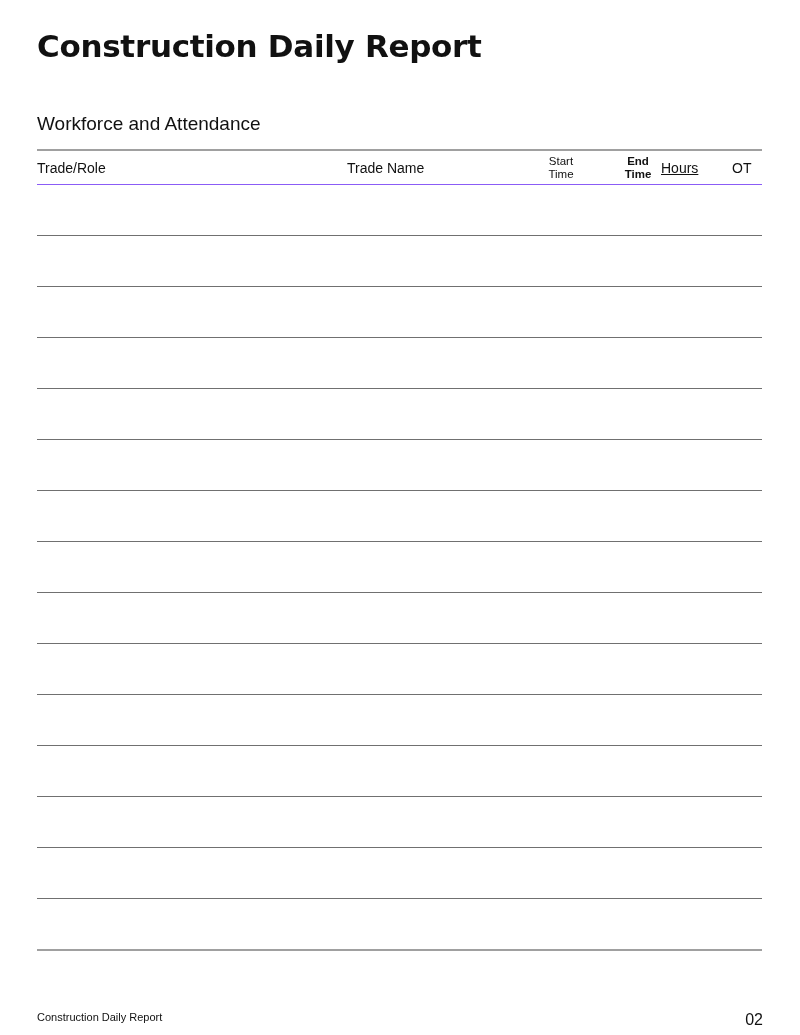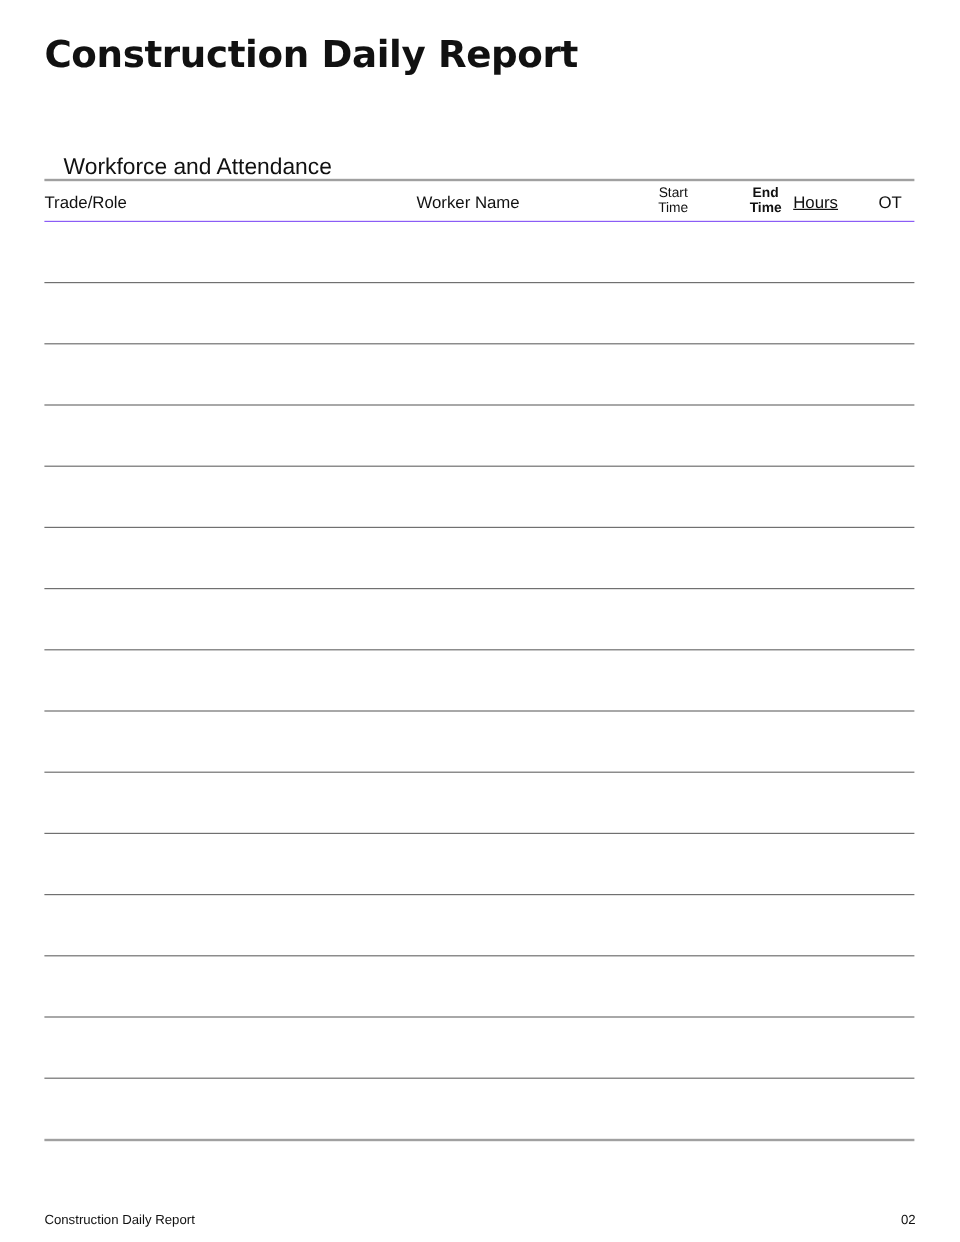--- a/index.html
+++ b/index.html
@@ -1,38 +1,38 @@
 <!DOCTYPE html>
 <html><head>
   <meta charset="utf-8">
   <style>
     html, body { margin: 0; padding: 0; background: #ffffff; }
     body { width: 800px; height: 1035px; position: relative; overflow: hidden; color: #111111; font-family: "Liberation Sans", sans-serif; }
     .title { position: absolute; left: 37px; top: 28px; font-size: 31px; font-weight: bold; letter-spacing: -0.3px; margin: 0; font-family: "DejaVu Sans", sans-serif; }
-    .section-title { position: absolute; left: 37px; top: 113px; font-size: 19px; font-weight: normal; margin: 16px; }
+    .section-title { position: absolute; left: 37px; top: 113px; font-size: 19px; font-weight: normal; margin: 0; }
     .table { position: absolute; left: 37px; top: 149px; width: 725px; }
     .thead { position: relative; height: 33px; border-top: 2px solid #a0a0a0; border-bottom: 1px solid #8b5cf6; }
     .th { position: absolute; top: 0; height: 33px; display: flex; align-items: center; font-size: 14px; }
     .th.small { font-size: 11.5px; line-height: 13px; text-align: center; flex-direction: column; justify-content: center; }
     .th.small span { display: block; margin-left: 12px; }
     .row { height: 50px; border-bottom: 1px solid #707070; }
     .row.last { border-bottom: 2px solid #a0a0a0; }
     .footer-left { position: absolute; left: 37px; top: 1011px; font-size: 11px; }
-    .footer-right { position: absolute; right: 37px; top: 1011px; font-size: 11px; }
+    .footer-right { position: absolute; right: 37px; top: 1011px; font-size: 16px; }
   </style>
 </head>
 <body>
 
 <h1 class="title">Construction Daily Report</h1>
 <h2 class="section-title">Workforce and Attendance</h2>
 
 <div class="table">
   <div class="thead">
     <div class="th" style="left:0;">Trade/Role</div>
-    <div class="th" style="left:310px;">Worker Name</div>
+    <div class="th" style="left:310px;">Trade Name</div>
     <div class="th small" style="left:502px; width:32px;">
       <span>Start</span>
       <span>Time</span>
     </div>
     <div class="th small" style="left:579px; width:32px;font-weight:bold;">
       <span>End</span>
       <span>Time</span>
     </div>
     <div class="th" style="left:624px;text-decoration:underline;">Hours</div>
     <div class="th" style="left:695px;">OT</div>

